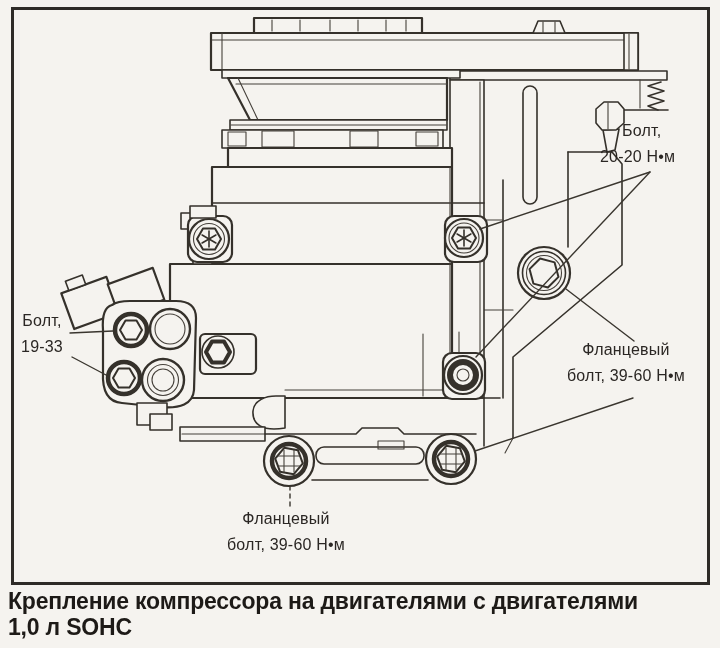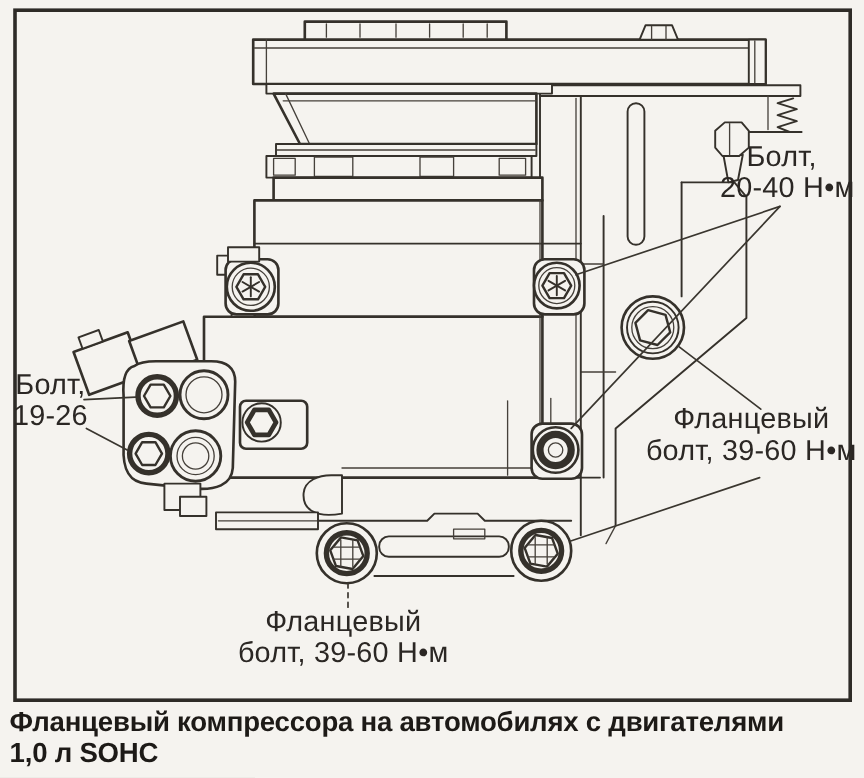--- a/index.html
+++ b/index.html
@@ -16,21 +16,21 @@
   .fl{fill:#f5f3ef;stroke:#35312b;stroke-width:1.6;stroke-linejoin:round;}
   .fl2{fill:#f5f3ef;stroke:#35312b;stroke-width:2.2;stroke-linejoin:round;}
   .ring{fill:none;stroke:#35312b;stroke-width:2.4;}
   .thk{fill:#f5f3ef;stroke:#35312b;stroke-width:4.5;}
   .dark{fill:none;stroke:#35312b;stroke-width:6;}
   .hx{fill:none;stroke:#35312b;stroke-width:2;stroke-linejoin:round;}
   .ldr{fill:none;stroke:#3a362f;stroke-width:1.4;stroke-linecap:round;}
   .frame{fill:none;stroke:#2e2b27;stroke-width:3;}
   
   .callout{
-    position:absolute;font-size:24px;line-height:26px;color:#2b2724;
+    position:absolute;font-size:16px;line-height:26px;color:#2b2724;
     letter-spacing:.2px;white-space:nowrap;
   }
   .callout .line{display:block;}
   .c-left{left:6px;top:308px;width:72px;text-align:center;}
   .c-tr{left:600px;top:118px;width:116px;text-align:left;}
   .c-tr .line:first-child{padding-left:22px;}
   .c-right{left:536px;top:337px;width:180px;text-align:center;}
   .c-bottom{left:196px;top:506px;width:180px;text-align:center;}
   .caption{
     position:absolute;left:8px;top:588px;width:706px;
@@ -230,36 +230,36 @@
       <line x1="634" y1="341" x2="566" y2="289" class="ldr"></line>
       <line x1="633" y1="398" x2="475" y2="451" class="ldr"></line>
       <line x1="290" y1="486" x2="290" y2="506" class="ldr" stroke-dasharray="4 4"></line>
     </g>
 
     <rect x="12.5" y="8.5" width="696" height="575" class="frame"></rect>
   </svg>
 
   <div class="callout c-tr">
     <span class="line">Болт,</span>
-    <span class="line">20-40 Н•м</span>
+    <span class="line">20-20 Н•м</span>
   </div>
 
   <div class="callout c-left">
     <span class="line">Болт,</span>
-    <span class="line">19-26</span>
+    <span class="line">19-33</span>
   </div>
 
   <div class="callout c-right">
     <span class="line">Фланцевый</span>
     <span class="line">болт, 39-60 Н•м</span>
   </div>
 
   <div class="callout c-bottom">
     <span class="line">Фланцевый</span>
     <span class="line">болт, 39-60 Н•м</span>
   </div>
 
   <div class="caption">
-    <span class="line">Фланцевый компрессора на автомобилях с двигателями</span>
+    <span class="line">Крепление компрессора на двигателями с двигателями</span>
     <span class="line">1,0 л SOHC</span>
   </div>
 
 </div>
 
 </body></html>

